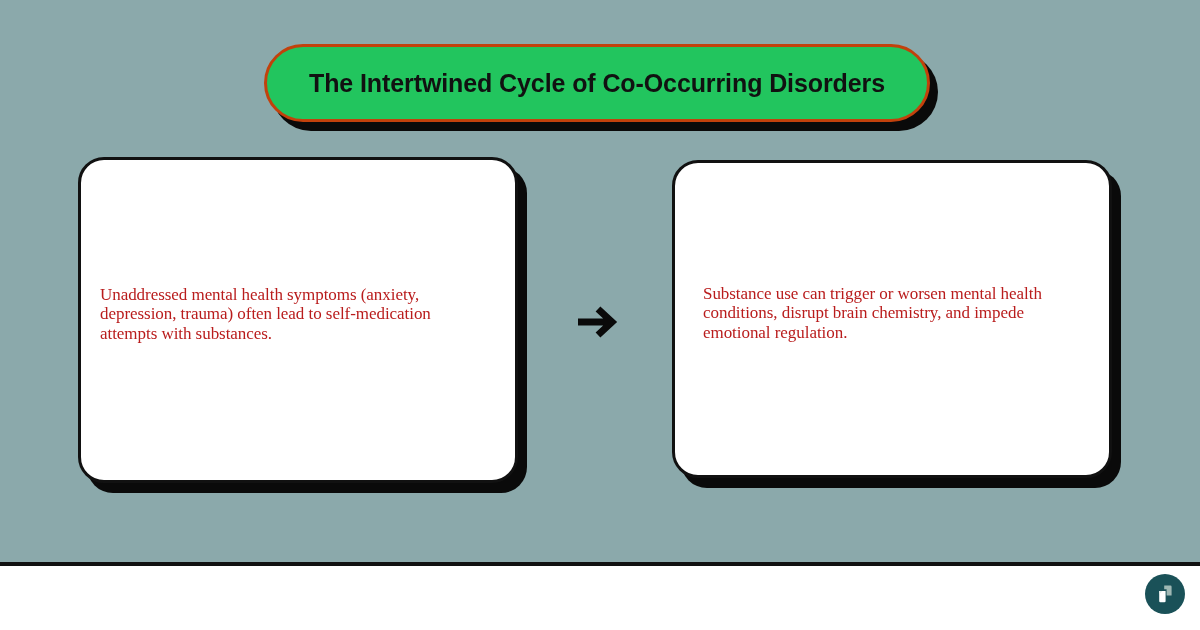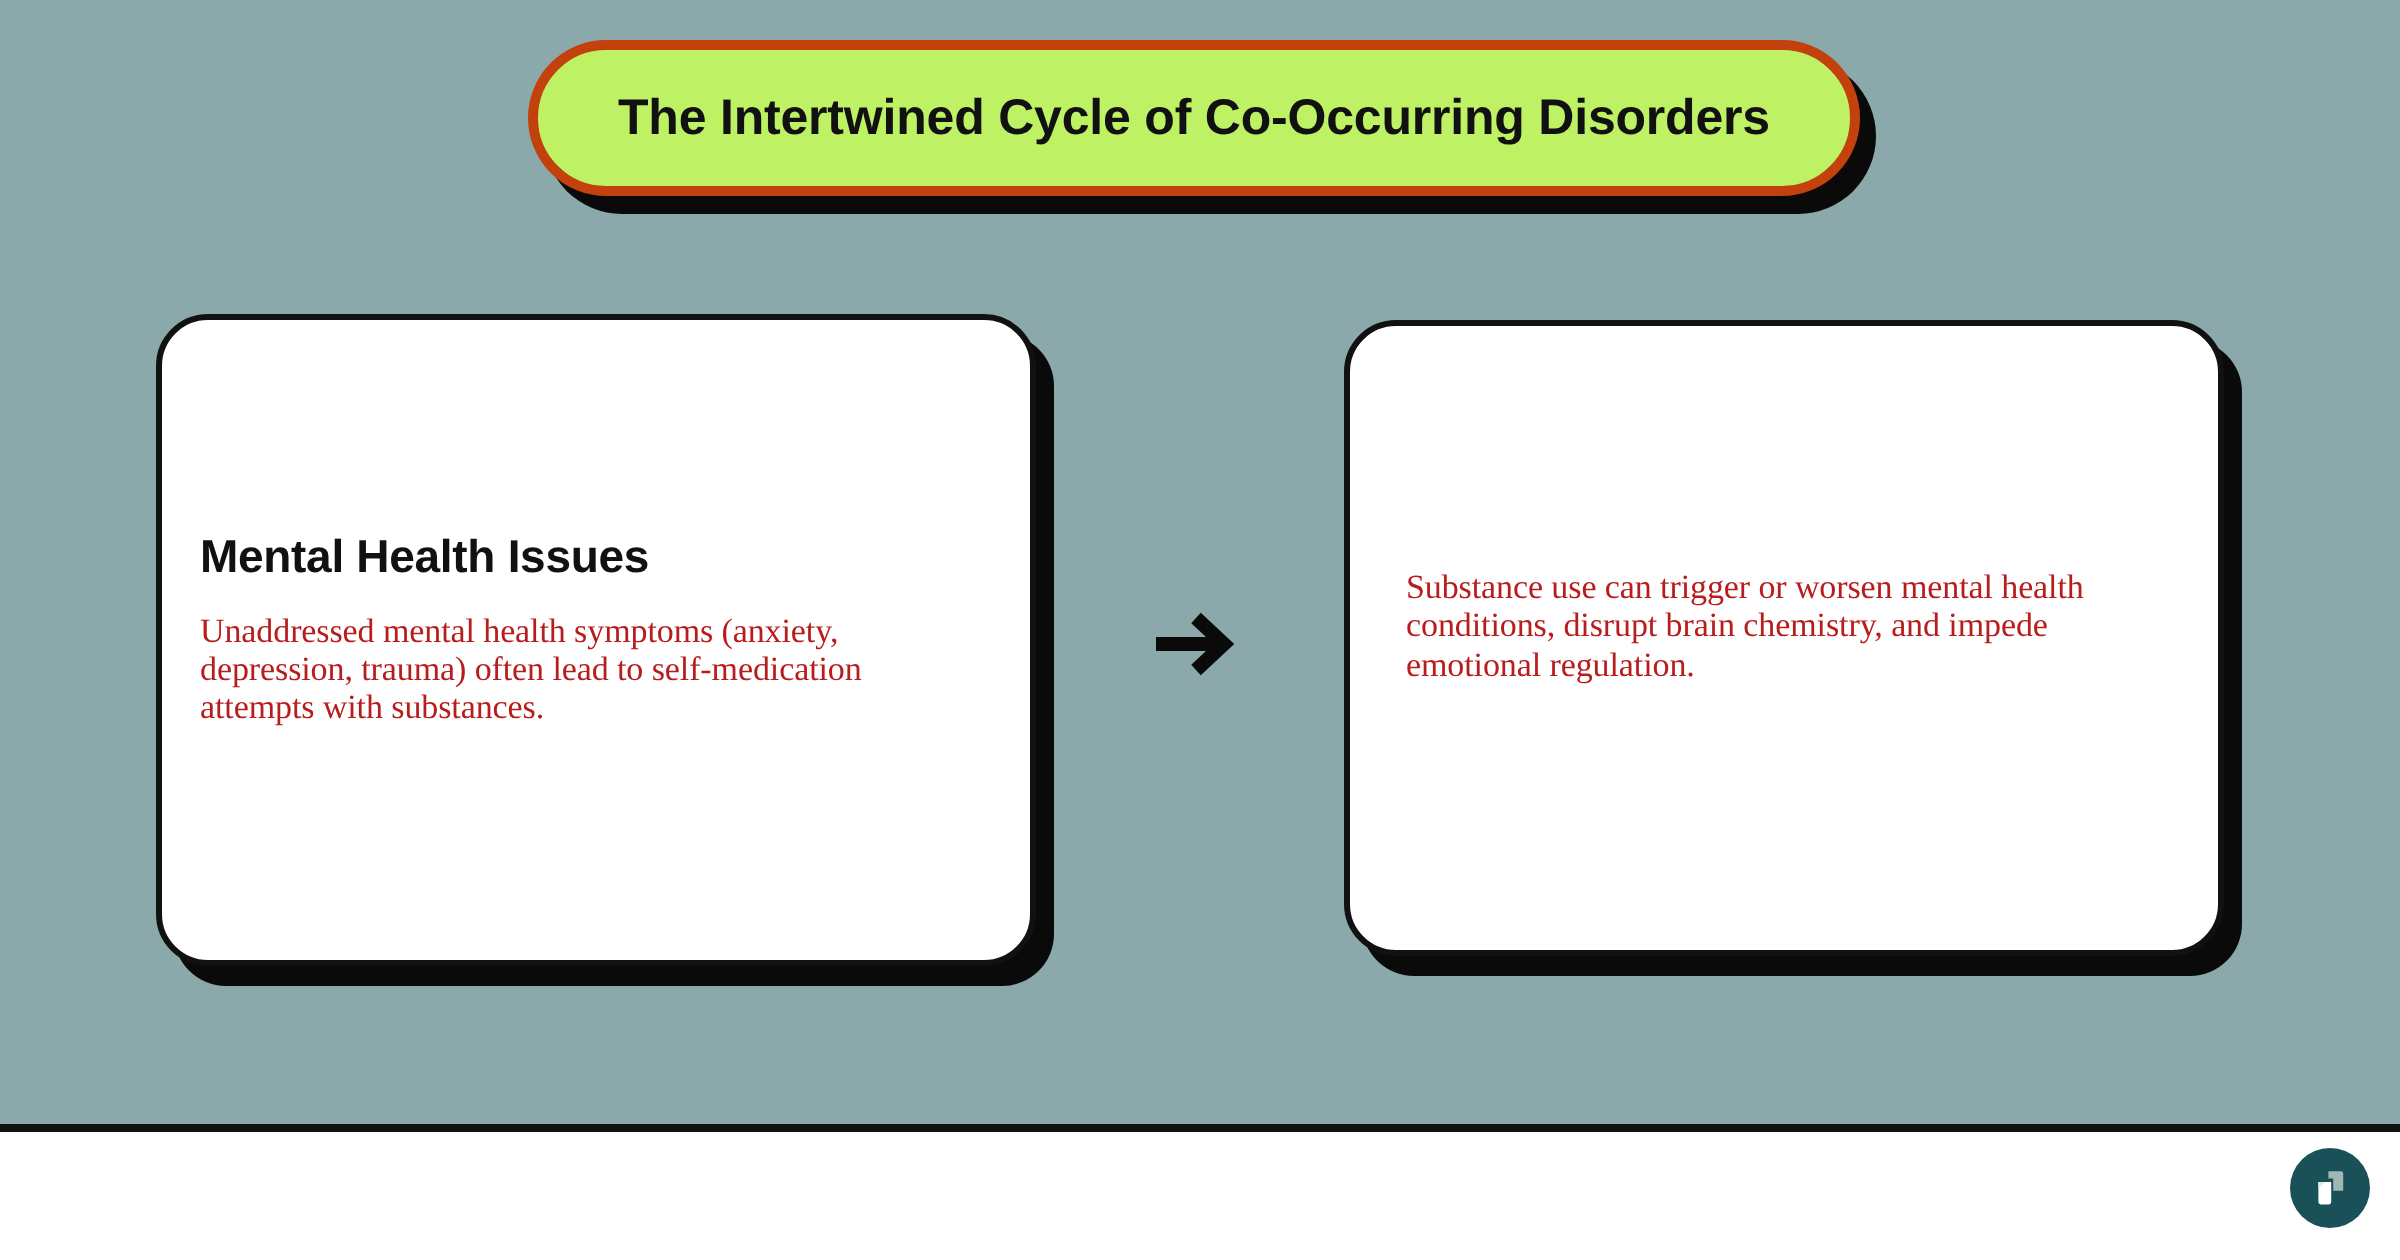--- a/index.html
+++ b/index.html
@@ -42,25 +42,25 @@
     top: 566px;
     width: 1200px;
     height: 64px;
     background: #ffffff;
   }
 
   
   .title-pill {
     position: absolute;
     left: 264px;
-    top: 20px;
+    top: 44px;
     width: 666px;
     height: 78px;
-    background: #bef264;
-    border: 5px solid #c2410c;
+    background: #22c55e;
+    border: 3px solid #c2410c;
     border-radius: 42px;
     box-shadow: 8px 9px 0 0 #0a0a0a;
     box-sizing: border-box;
     display: flex;
     align-items: center;
     justify-content: center;
   }
   .title-pill-text {
     font-size: 25px;
     font-weight: bold;
@@ -159,21 +159,20 @@
   <div class="stage"></div>
   <div class="stage-divider"></div>
   <div class="footer"></div>
 
   <div class="title-pill">
     <span class="title-pill-text">The Intertwined Cycle of Co-Occurring Disorders</span>
   </div>
 
   <div class="card card-left">
     <div class="card-inner">
-      <div class="card-title">Mental Health Issues</div>
       <div class="card-body">Unaddressed mental health symptoms (anxiety, depression, trauma) often lead to self-medication attempts with substances.</div>
     </div>
   </div>
 
   <div class="arrow-connector">
     <span>
       <svg width="50" height="40" viewBox="0 0 50 40" aria-hidden="true">
         <path d="M4 20 H36 M24 7 L38 20 L24 33" fill="none" stroke="#0a0a0a" stroke-width="7" stroke-linecap="butt" stroke-linejoin="miter"></path>
       </svg>
     </span>

